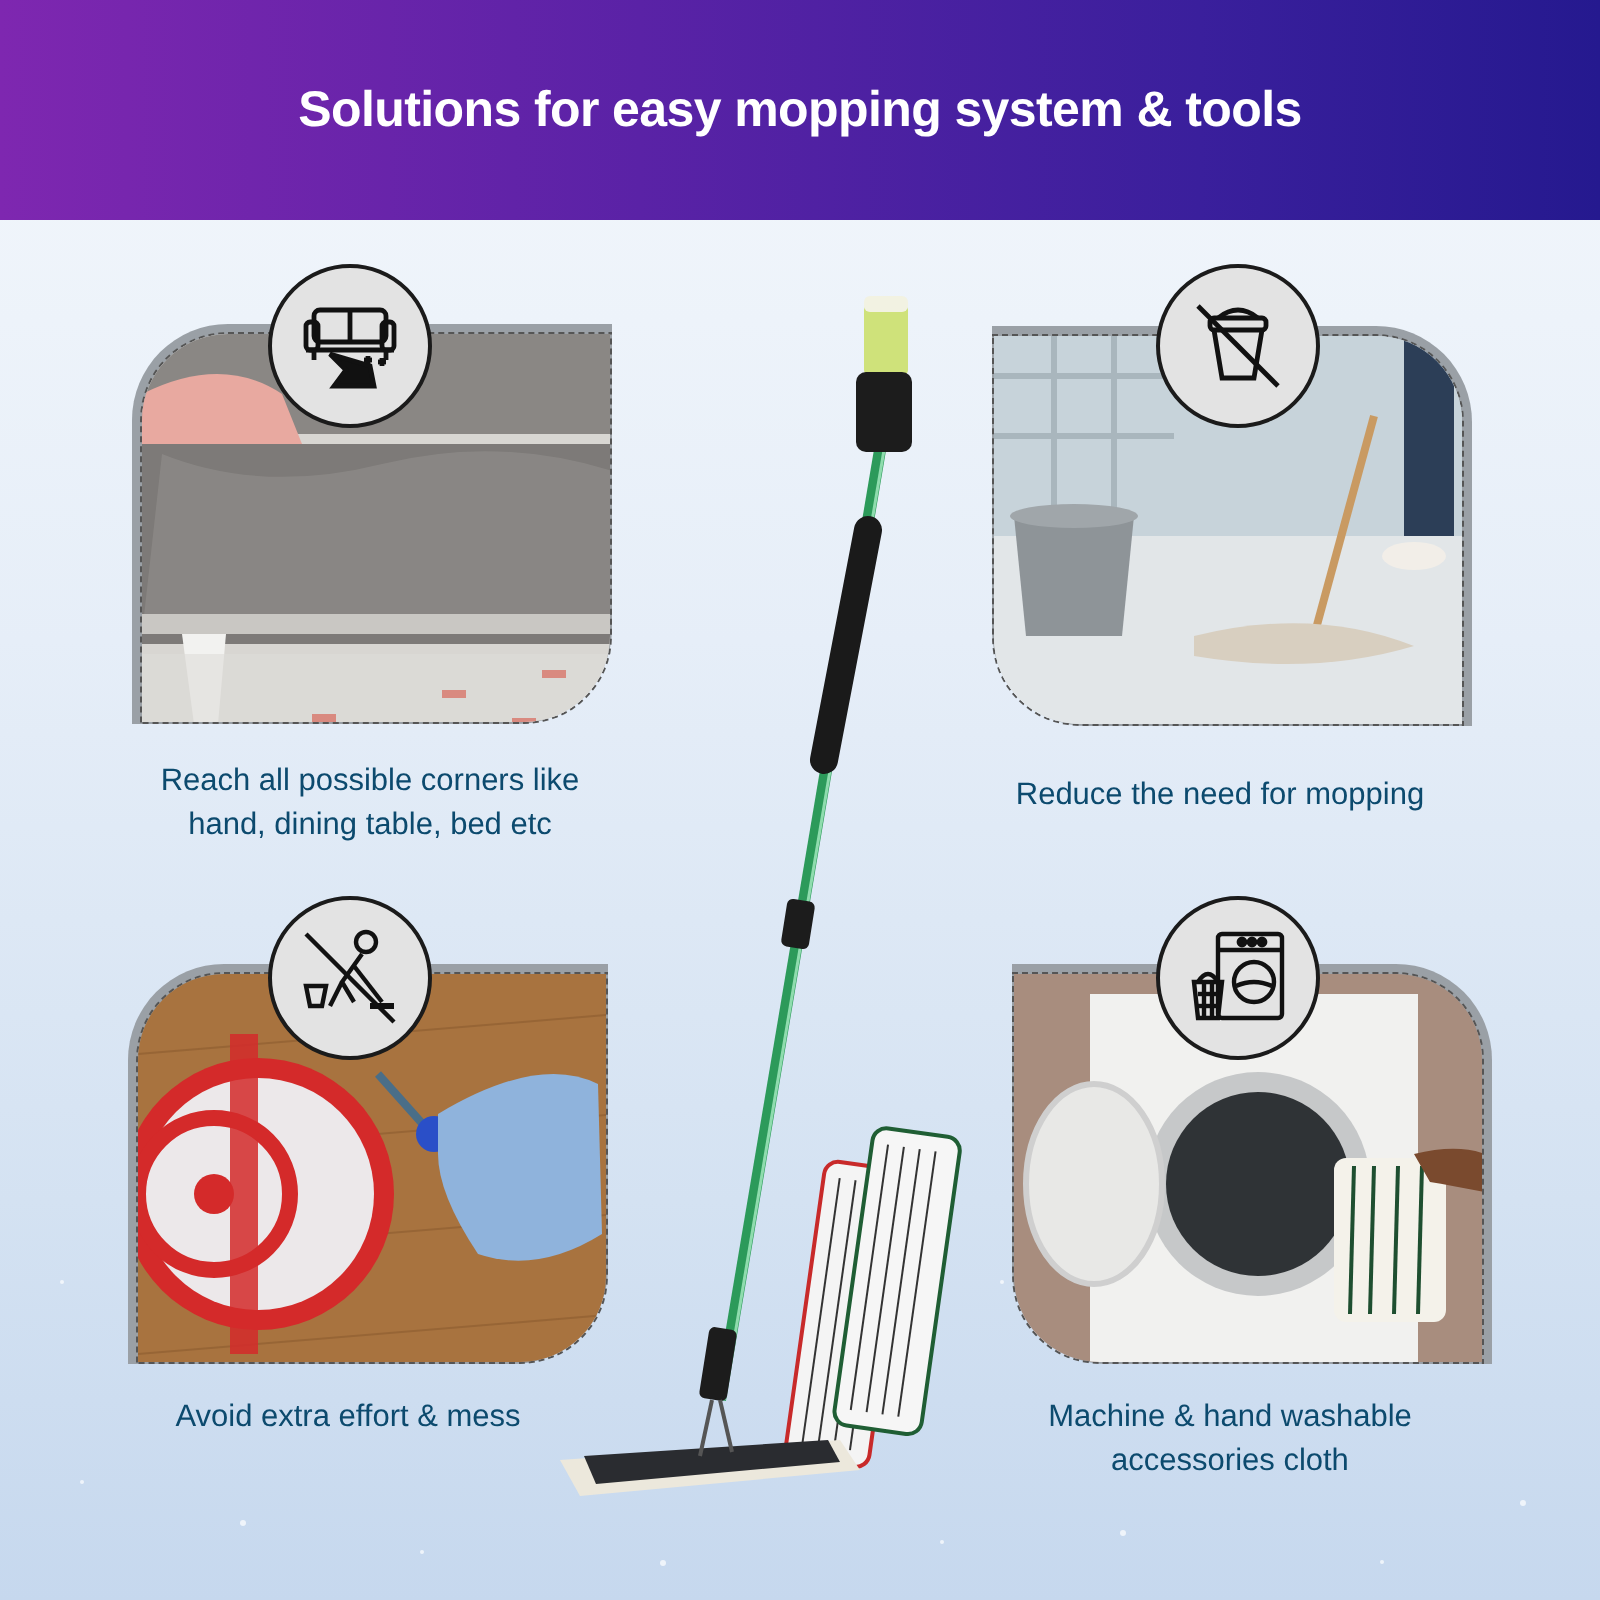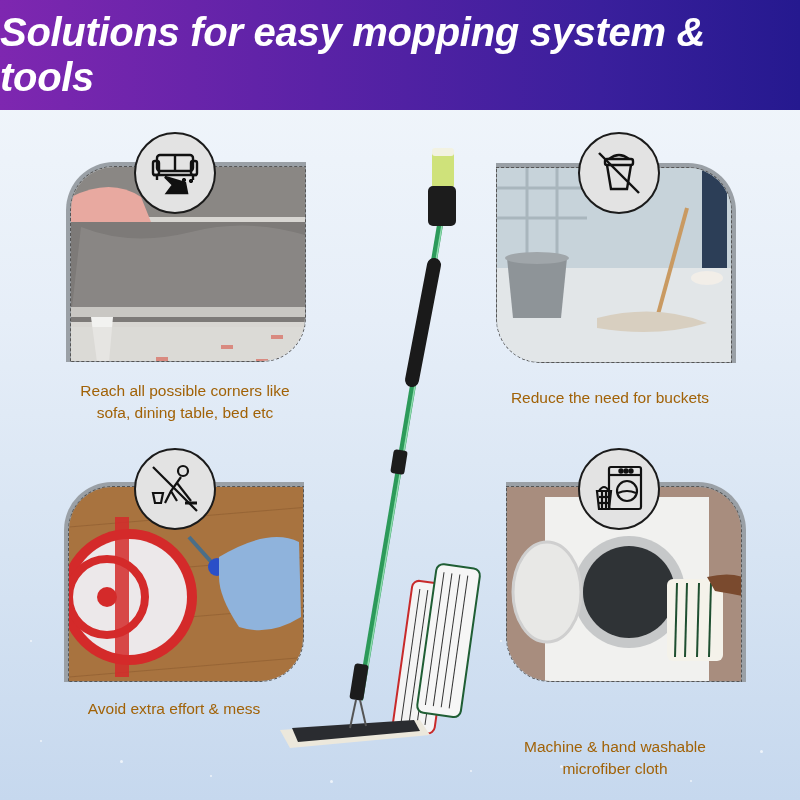--- a/index.html
+++ b/index.html
@@ -8,23 +8,22 @@
     font-family: "Liberation Sans", sans-serif;
     position: relative;
     background: linear-gradient(180deg, #f4f8fc 0%, #e6eef8 40%, #d4e2f2 75%, #c6d8ee 100%);
   }
   .header {
     position: absolute; left: 0; top: 0; width: 800px; height: 110px;
     background: linear-gradient(90deg, #7e27b0 0%, #5a22a6 40%, #3a1f9c 75%, #25198f 100%);
     display: flex; align-items: center; justify-content: center;
   }
   .header h1 {
-    color: #ffffff; font-size: 40px; font-weight: 700; letter-spacing: -0.3px;
+    color: #ffffff; font-size: 25px; font-weight: 700; letter-spacing: -0.3px;
     font-family: "Liberation Sans", sans-serif;
-    font-style: italic;
   }
   .sparkle { position: absolute; border-radius: 50%; background: #fff; opacity: 0.7; }
 
   .panel {
     position: absolute; width: 240px; height: 200px;
   }
   .panel .frame {
     position: absolute; inset: 0;
     background: #9aa0a6;
     border-radius: 48px 0 48px 0;
@@ -37,21 +36,21 @@
     border: 1px dashed #555;
   }
   .panel.right .photo { left: 0; right: 4px; border-radius: 0 44px 0 44px; }
 
   .icon-circle {
     position: absolute; width: 82px; height: 82px; border-radius: 50%;
     background: #e3e3e3; border: 2px solid #1b1b1b;
     display: flex; align-items: center; justify-content: center;
   }
   .caption {
-    position: absolute; text-align: center; color: #a16207;
+    position: absolute; text-align: center; color: #0c4a6e;
     font-size: 15.5px; line-height: 22px;
     font-family: "Liberation Sans", sans-serif;
   }
   .mop { position: absolute; left: 0; top: 0; width: 800px; height: 800px; pointer-events: none; }
 </style>
 </head>
 <body>
 
 <div>
   <div class="sparkle" style="left:120px;top:760px;width:3px;height:3px;"></div>
@@ -101,21 +100,21 @@
     <line x1="46" y1="30" x2="46" y2="35"></line>
     <path d="M18 32 L26 40 L20 48 L40 48 L38 38 Z" fill="#111"></path>
     <line x1="35" y1="35" x2="39" y2="35"></line>
       <line x1="37" y1="33" x2="37" y2="37"></line>
     <line x1="42" y1="36" x2="46" y2="36"></line>
       <line x1="44" y1="34" x2="44" y2="38"></line>
   </svg>
 </div>
 <div class="caption" style="left:50px;top:380px;width:270px;">
   <div>Reach all possible corners like</div>
-  <div>sofa, dining table, bed etc</div>
+  <div>hand, dining table, bed etc</div>
 </div>
 
 <div class="panel right" style="left:496px;top:163px;">
   <div class="frame"></div>
   <div class="photo">
     <svg width="240" height="200" viewBox="0 0 240 200">
       <rect x="0" y="0" width="240" height="200" fill="#d7dfe4"></rect>
       <rect x="0" y="0" width="240" height="100" fill="#c7d3da"></rect>
       <g stroke="#a9b6bd" stroke-width="3">
         <line x1="0" y1="20" x2="90" y2="20"></line>
@@ -135,21 +134,21 @@
 </div>
 <div class="icon-circle" style="left:578px;top:132px;">
   <svg width="56" height="56" viewBox="0 0 56 56" fill="none" stroke="#111" stroke-width="2.4">
     <path d="M18 14 Q28 6 38 14"></path>
     <rect x="14" y="14" width="28" height="6" rx="2"></rect>
     <path d="M16 20 L20 44 L36 44 L40 20"></path>
     <line x1="8" y1="8" x2="48" y2="48"></line>
   </svg>
 </div>
 <div class="caption" style="left:480px;top:387px;width:260px;">
-  <div>Reduce the need for buckets</div>
+  <div>Reduce the need for mopping</div>
 </div>
 
 <div class="panel left" style="left:64px;top:482px;">
   <div class="frame"></div>
   <div class="photo">
     <svg width="240" height="200" viewBox="0 0 240 200">
       <rect x="0" y="0" width="240" height="200" fill="#a8733f"></rect>
       <g stroke="#8c5c30" stroke-width="1" opacity="0.6">
         <line x1="0" y1="40" x2="240" y2="20"></line>
           <line x1="0" y1="90" x2="240" y2="70"></line>
@@ -211,23 +210,23 @@
     <circle cx="36" cy="30" r="10"></circle>
     <path d="M27 32 Q36 28 45 32"></path>
     <path d="M6 30 L20 30 L18 48 L8 48 Z"></path>
     <line x1="8" y1="36" x2="18" y2="36"></line>
       <line x1="8" y1="42" x2="18" y2="42"></line>
     <line x1="11" y1="30" x2="11" y2="48"></line>
       <line x1="15" y1="30" x2="15" y2="48"></line>
     <path d="M8 30 Q13 22 18 30"></path>
   </svg>
 </div>
-<div class="caption" style="left:490px;top:698px;width:250px;margin-top:38px;">
+<div class="caption" style="left:490px;top:698px;width:250px;">
   <div>Machine &amp; hand washable</div>
-  <div>microfiber cloth</div>
+  <div>accessories cloth</div>
 </div>
 
 <svg class="mop" viewBox="0 0 800 800">
 
   <g transform="rotate(8 422 660)">
     <rect x="402" y="582" width="42" height="150" rx="7" fill="#f4f4f4" stroke="#c82a2a" stroke-width="2"></rect>
     <g stroke="#333" stroke-width="1">
         <line x1="410" y1="590" x2="410" y2="724"></line>
         <line x1="418" y1="590" x2="418" y2="724"></line>
         <line x1="426" y1="590" x2="426" y2="724"></line>

